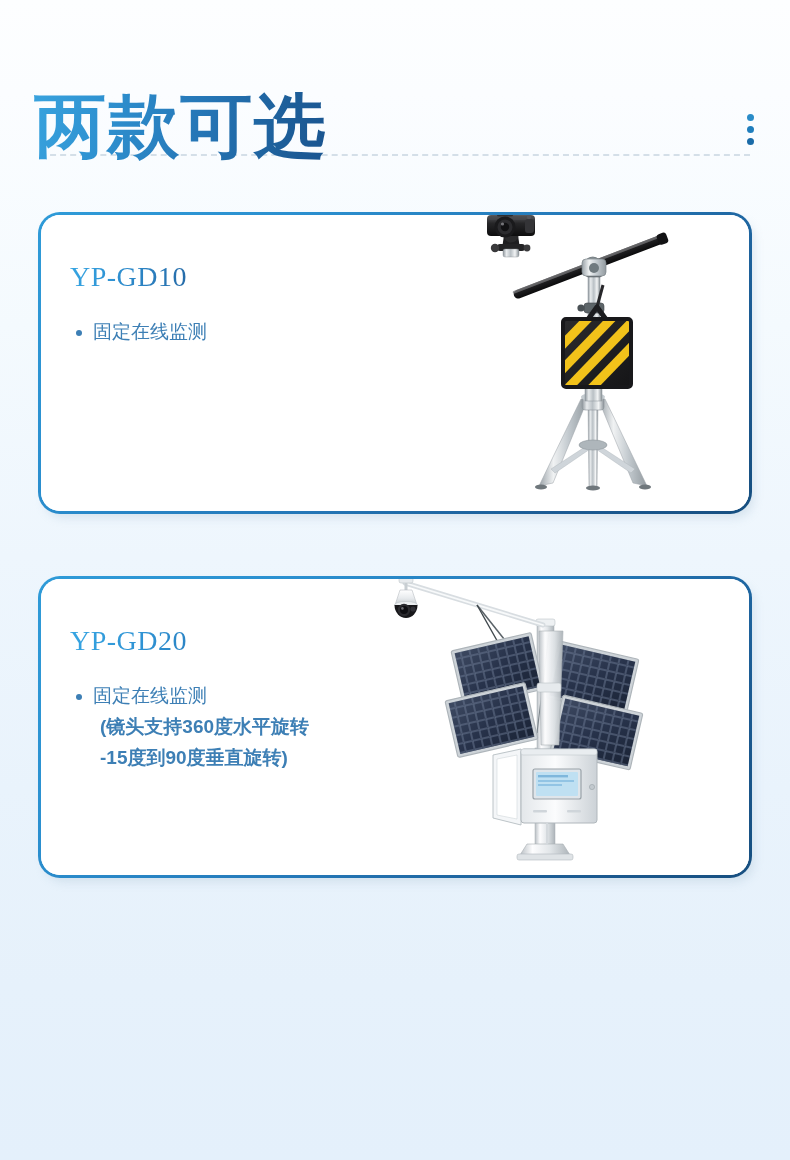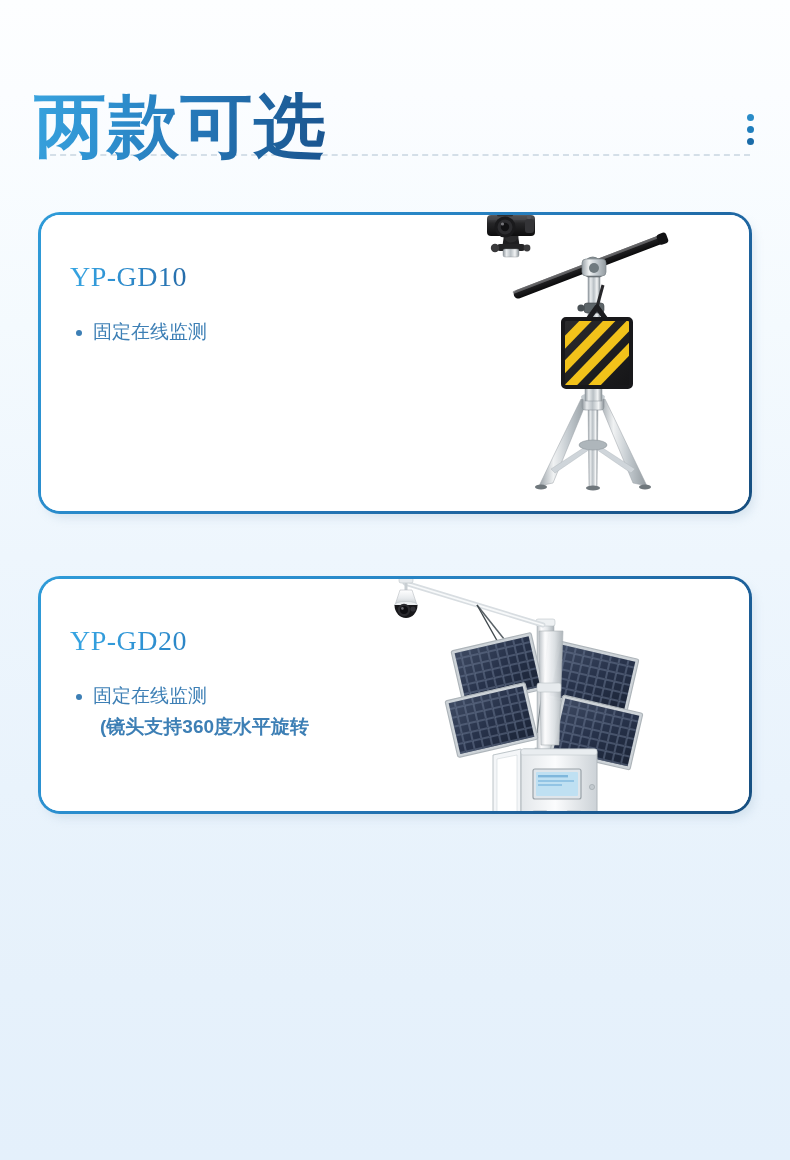--- a/index.html
+++ b/index.html
@@ -101,21 +101,21 @@
   }
 
   .card-inner {
     position: relative;
     border-radius: 19px;
     background: #ffffff;
     overflow: hidden;
   }
 
   .card-1 .card-inner { height: 296px; }
-  .card-2 .card-inner { height: 232px; }
+  .card-2 .card-inner { height: 296px; }
 
   .card-text {
     position: absolute;
     left: 29px;
     top: 46px;
     z-index: 3;
   }
 
   .model-name {
     font-family: "Liberation Serif", "DejaVu Serif", serif;
@@ -323,20 +323,21 @@
     <div class="card-inner">
 
       <div class="card-text">
         <div class="model-name">YP-GD20</div>
         <ul class="feature-list">
           <li class="feature-item">
             <span class="bullet"></span>
             <span>
               <span class="feature-text">固定在线监测</span>
               <span class="feature-sub">(镜头支持360度水平旋转</span>
+              <span class="feature-sub">-15度到90度垂直旋转)</span>
             </span>
           </li>
         </ul>
       </div>
 
       <svg class="product-art art-gd20" width="330" height="300" viewBox="0 0 330 300">
         <defs>
           <linearGradient id="poleg" x1="0" y1="0" x2="1" y2="0">
             <stop offset="0%" stop-color="#b9bfc4"></stop>
             <stop offset="25%" stop-color="#fdfdfe"></stop>

